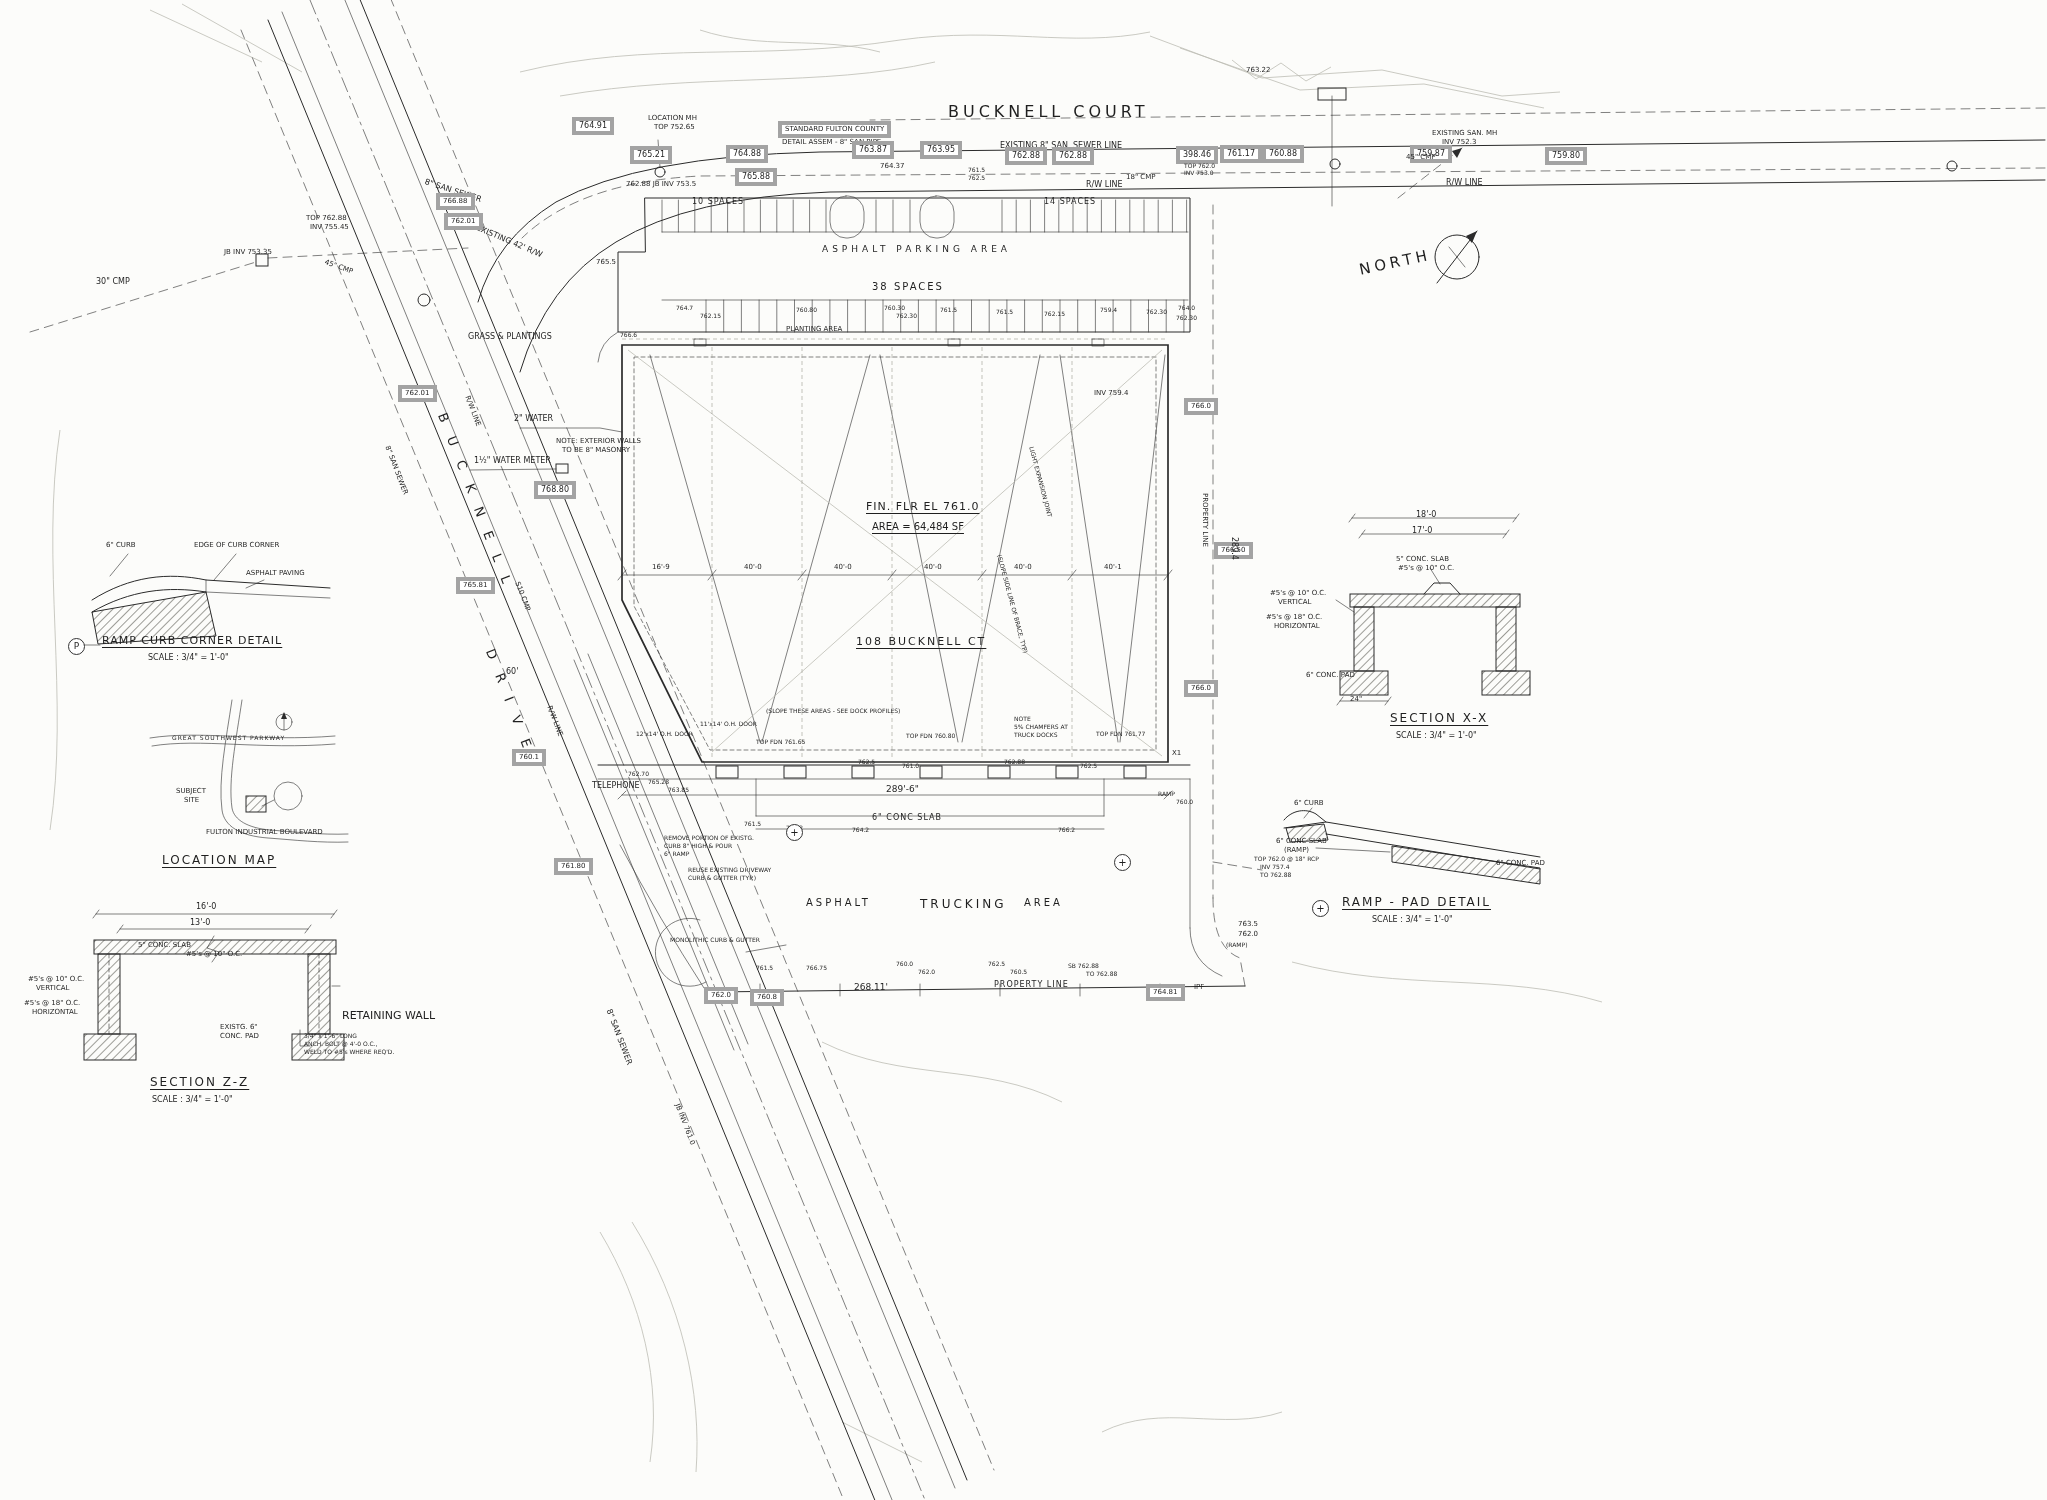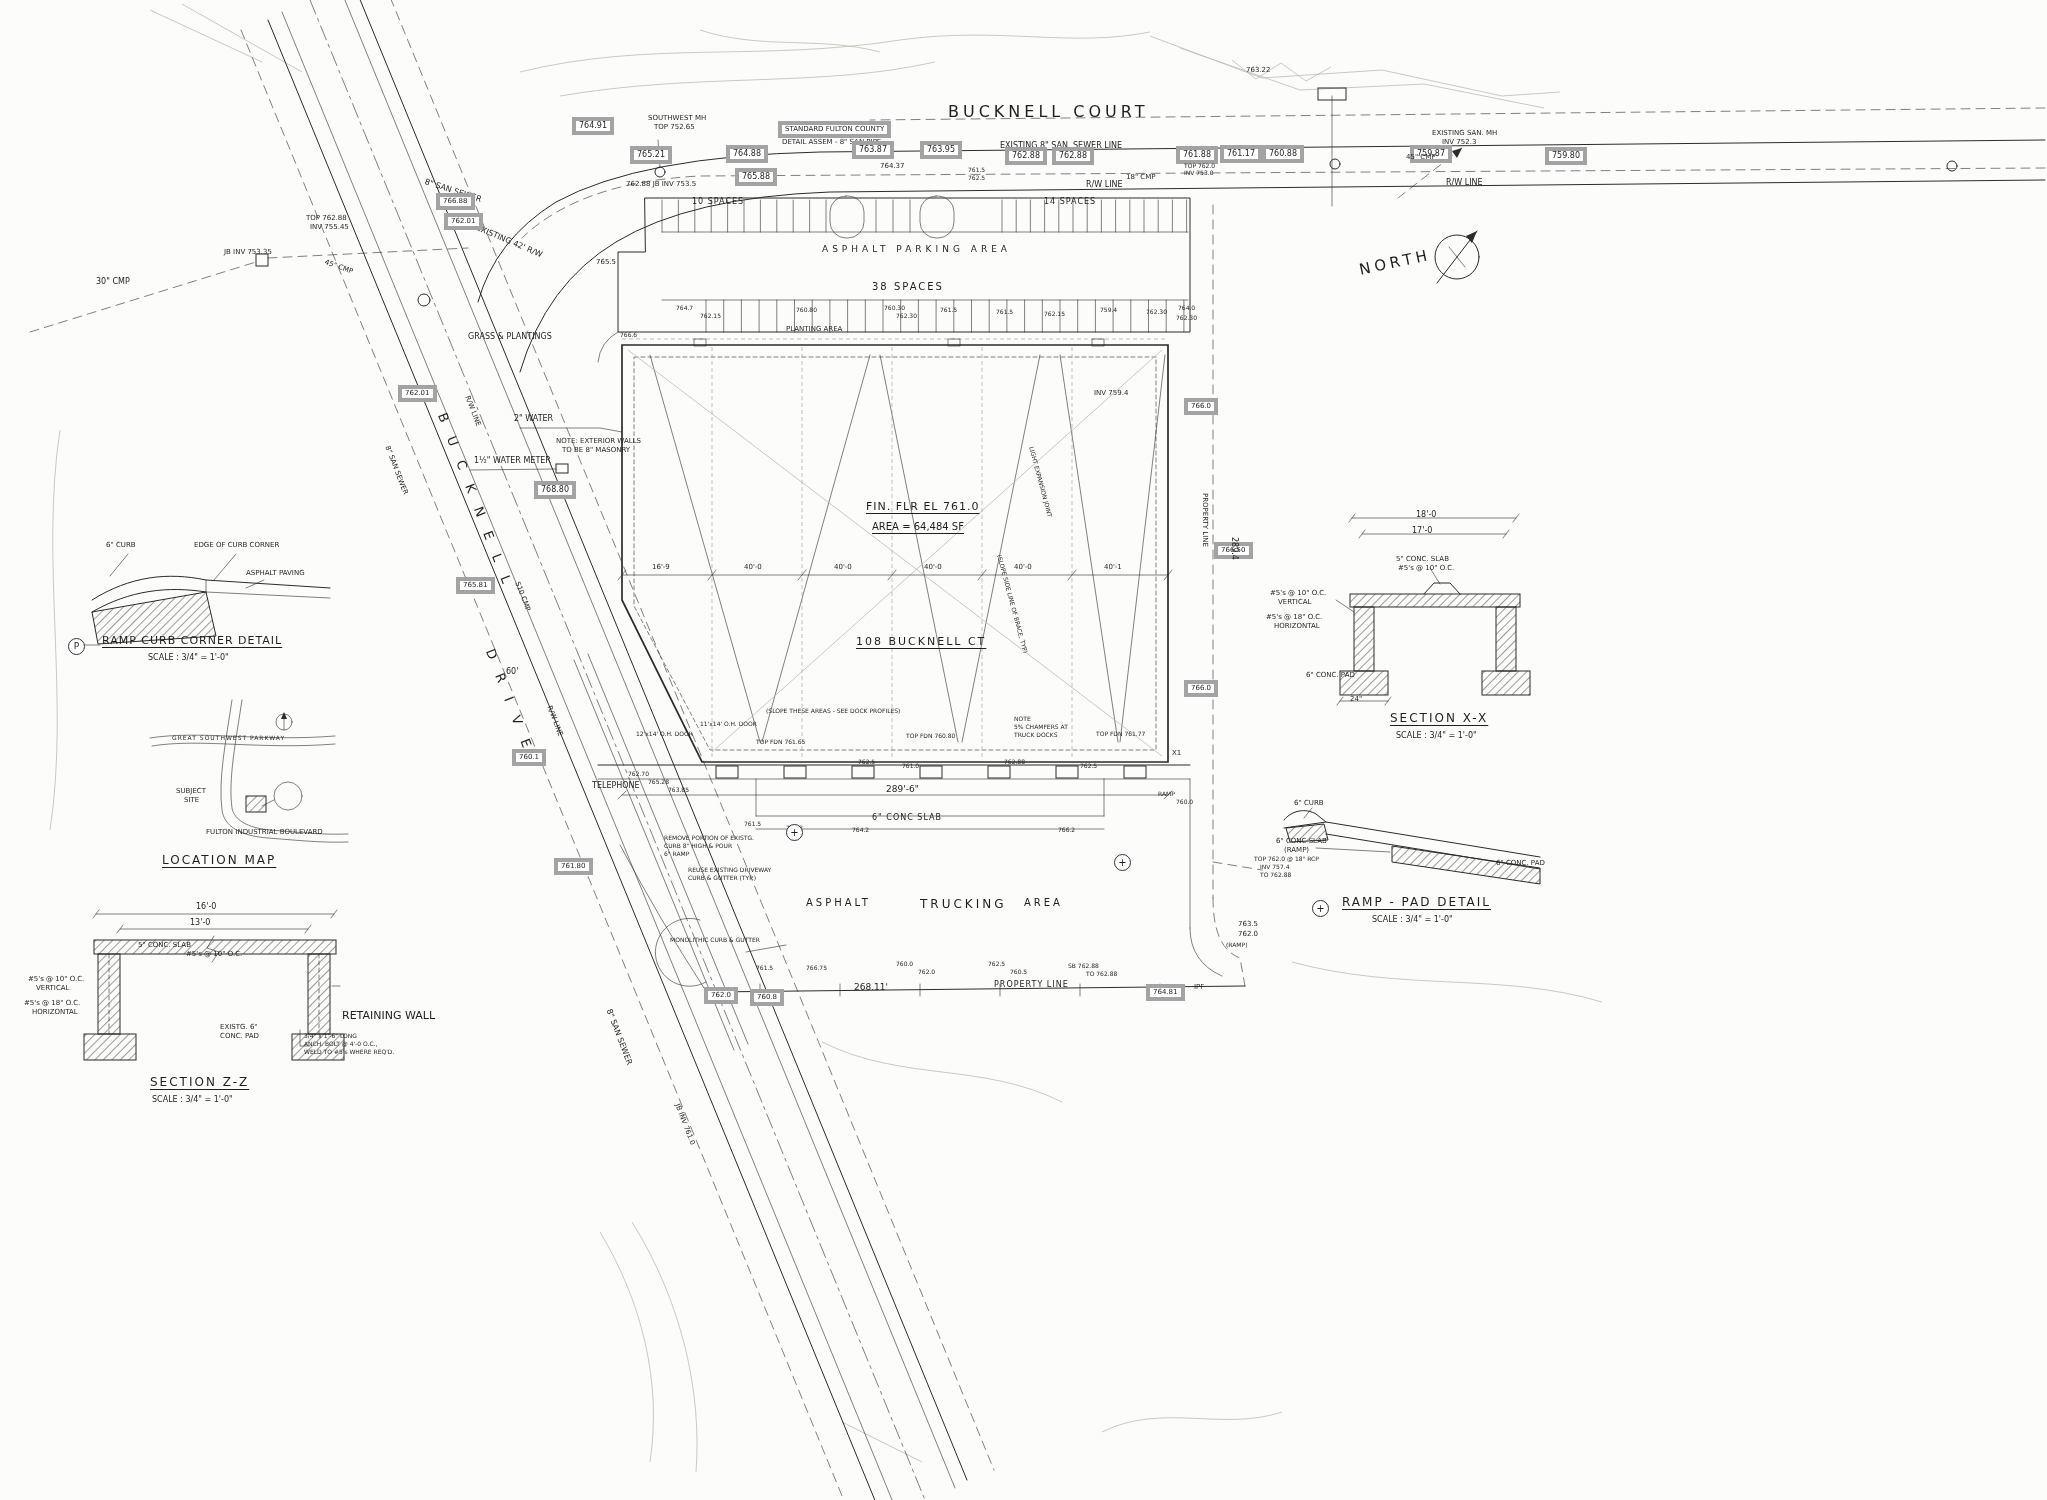--- a/index.html
+++ b/index.html
@@ -288,32 +288,32 @@
     <polygon class="hatchfill" points="1286,828 1324,824 1328,840 1290,842"></polygon>
     <path class="ln thin" d="M1312,808 L1304,818 M1316,848 L1390,852"></path>
   </g>
 </svg>
 
 <div id="ann-layer">
       <div class="ann" style="left: 948px; top: 104px; font-size: 16px; letter-spacing: 4px;">BUCKNELL COURT</div>
       <div class="ann" style="left: 1000px; top: 142px; font-size: 8px;">EXISTING 8" SAN. SEWER LINE</div>
       <div class="ann box" style="left: 778px; top: 121px; font-size: 7px;">STANDARD FULTON COUNTY</div>
       <div class="ann" style="left: 782px; top: 139px; font-size: 7px;">DETAIL ASSEM - 8" SAN PIPE</div>
-      <div class="ann" style="left: 648px; top: 115px; font-size: 7px;">SOUTHWEST MH</div>
+      <div class="ann" style="left: 648px; top: 115px; font-size: 7px;">LOCATION MH</div>
       <div class="ann" style="left: 654px; top: 124px; font-size: 7px;">TOP 752.65</div>
       <div class="ann box" style="left: 572px; top: 117px; font-size: 8px;">764.91</div>
       <div class="ann box" style="left: 630px; top: 146px; font-size: 8px;">765.21</div>
       <div class="ann box" style="left: 726px; top: 145px; font-size: 8px;">764.88</div>
       <div class="ann box" style="left: 735px; top: 168px; font-size: 8px;">765.88</div>
       <div class="ann box" style="left: 852px; top: 141px; font-size: 8px;">763.87</div>
       <div class="ann box" style="left: 920px; top: 141px; font-size: 8px;">763.95</div>
       <div class="ann" style="left: 880px; top: 163px; font-size: 7px;">764.37</div>
       <div class="ann box" style="left: 1005px; top: 147px; font-size: 8px;">762.88</div>
       <div class="ann box" style="left: 1052px; top: 147px; font-size: 8px;">762.88</div>
-      <div class="ann box" style="left: 1176px; top: 146px; font-size: 8px;">761.88</div>
+      <div class="ann box" style="left: 1176px; top: 146px; font-size: 8px;">398.46</div>
       <div class="ann box" style="left: 1220px; top: 145px; font-size: 8px;">761.17</div>
       <div class="ann box" style="left: 1262px; top: 145px; font-size: 8px;">760.88</div>
       <div class="ann box" style="left: 1410px; top: 145px; font-size: 8px;">759.87</div>
       <div class="ann box" style="left: 1545px; top: 147px; font-size: 8px;">759.80</div>
       <div class="ann" style="left: 626px; top: 181px; font-size: 7px;">762.88 JB INV 753.5</div>
       <div class="ann" style="left: 968px; top: 167px; font-size: 6px;">761.5</div>
       <div class="ann" style="left: 968px; top: 175px; font-size: 6px;">762.5</div>
       <div class="ann" style="left: 1432px; top: 130px; font-size: 7px;">EXISTING SAN. MH</div>
       <div class="ann" style="left: 1442px; top: 139px; font-size: 7px;">INV 752.3</div>
       <div class="ann" style="left: 1406px; top: 154px; font-size: 7px;">45" CMP</div>

